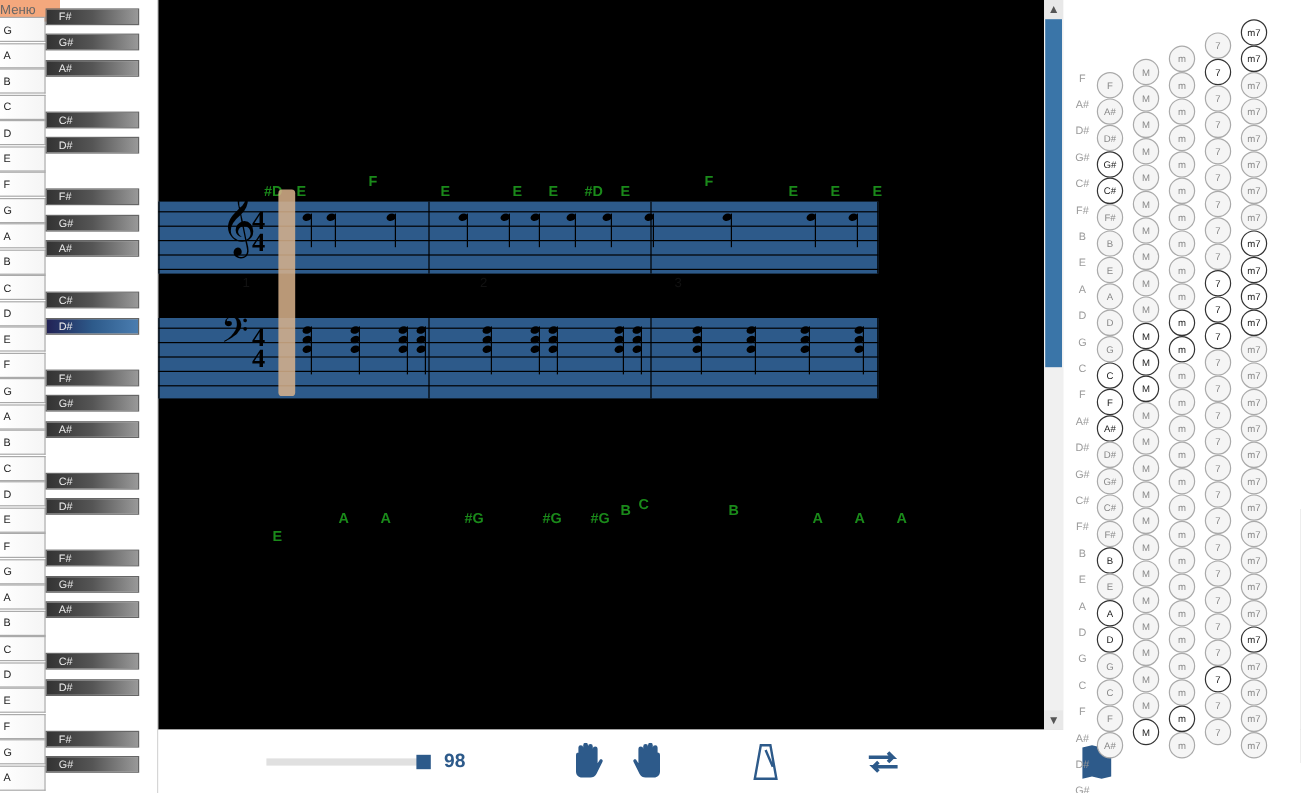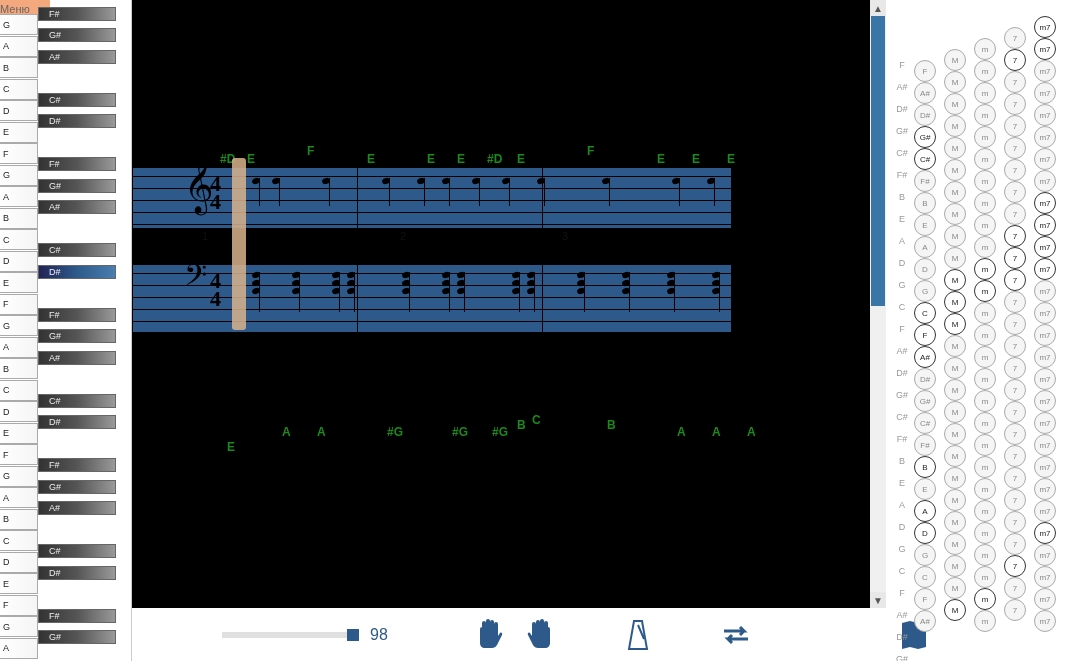--- a/index.html
+++ b/index.html
@@ -26,21 +26,21 @@
   .playhead { position: absolute; top: 158px; width: 14px; height: 172px; background: #d9b38c; border-radius: 3px; opacity:0.85; }
   .measure-num { position: absolute; color: #111; font-size: 11px; }
   .chord-label { position: absolute; color: #1a8a1a; font-size: 12px; font-weight: bold; }
   .note-stem { position: absolute; width:1px; background:#000; }
   .note-head { position: absolute; width:8px; height:6px; background:#000; border-radius:50%; transform:rotate(-20deg); }
   
   
   .control-bar { position: absolute; left: 132px; bottom: 0; width: 952px; height: 53px; background: #fff; display:flex; align-items:center; padding-left: 90px; gap: 18px; }
   .slider-track { width: 130px; height: 6px; background: #e0e0e0; position:relative; }
   .slider-thumb { position:absolute; width:12px; height:12px; background:#2d5a8a; top:-3px; cursor:pointer; }
-  .tempo-val { color:#2d5a8a; font-size:16px; font-weight:normal; }
+  .tempo-val { color:#2d5a8a; font-size:16px; font-weight:bold; }
   .ctrl-icon { width:32px; height:32px; cursor:pointer; display:flex; align-items:center; justify-content:center; }
   
   
   .button-panel { position:absolute; right:0; top:0; width:198px; height:608px; background:#fff; }
   .chord-btn { position:absolute; width:26px; height:26px; border-radius:50%; border:1px solid #aaa; background:#f5f5f5; font-size:9px; display:flex; align-items:center; justify-content:center; color:#888; cursor:pointer; }
   .chord-btn.clear { background:#fff; border:1.5px solid #333; color:#222; font-weight:500; }
   .chord-btn.small { width:22px; height:22px; font-size:8px; }
   .rlabel { position:absolute; width:20px; font-size:9px; color:#999; text-align:center; }
 
 </style>

